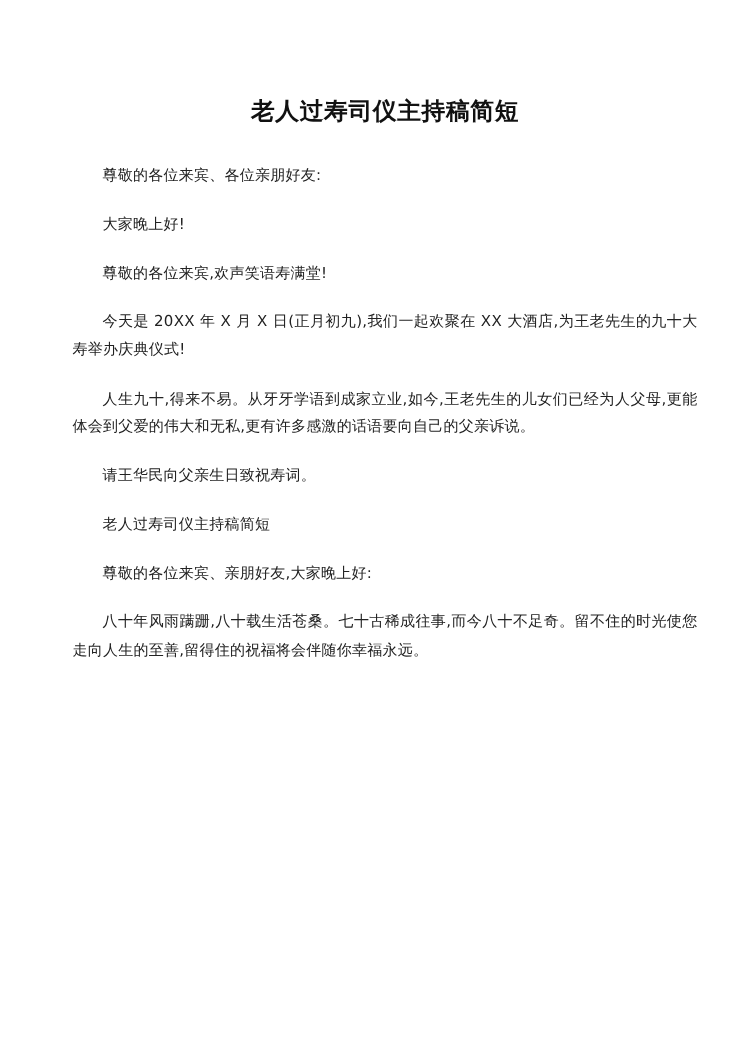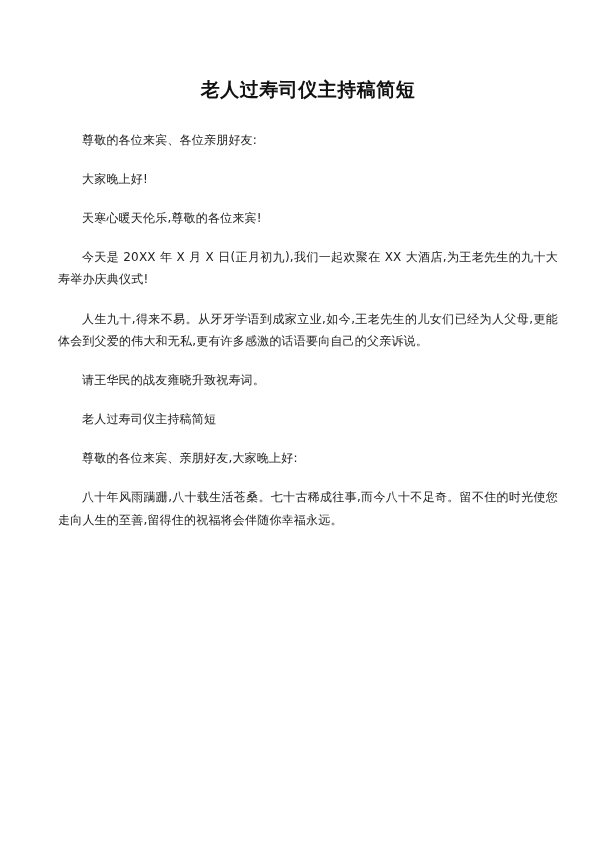--- a/index.html
+++ b/index.html
@@ -41,21 +41,21 @@
   }
 </style>
 </head>
 <body>
 
 <div class="page">
   <h1 class="doc-title">老人过寿司仪主持稿简短</h1>
   <div class="body-text">
     <p>尊敬的各位来宾、各位亲朋好友:</p>
     <p>大家晚上好!</p>
-    <p>天寒心暖天伦乐,尊敬的各位来宾!</p>
+    <p>尊敬的各位来宾,欢声笑语寿满堂!</p>
     <p>今天是 20XX 年 X 月 X 日(正月初九),我们一起欢聚在 XX 大酒店,为王老先生的九十大寿举办庆典仪式!</p>
     <p>人生九十,得来不易。从牙牙学语到成家立业,如今,王老先生的儿女们已经为人父母,更能体会到父爱的伟大和无私,更有许多感激的话语要向自己的父亲诉说。</p>
-    <p>请王华民的战友雍晓升致祝寿词。</p>
+    <p>请王华民向父亲生日致祝寿词。</p>
     <p>老人过寿司仪主持稿简短</p>
     <p>尊敬的各位来宾、亲朋好友,大家晚上好:</p>
     <p>八十年风雨蹒跚,八十载生活苍桑。七十古稀成往事,而今八十不足奇。留不住的时光使您走向人生的至善,留得住的祝福将会伴随你幸福永远。</p>
   </div>
 </div>
 
 </body></html>

